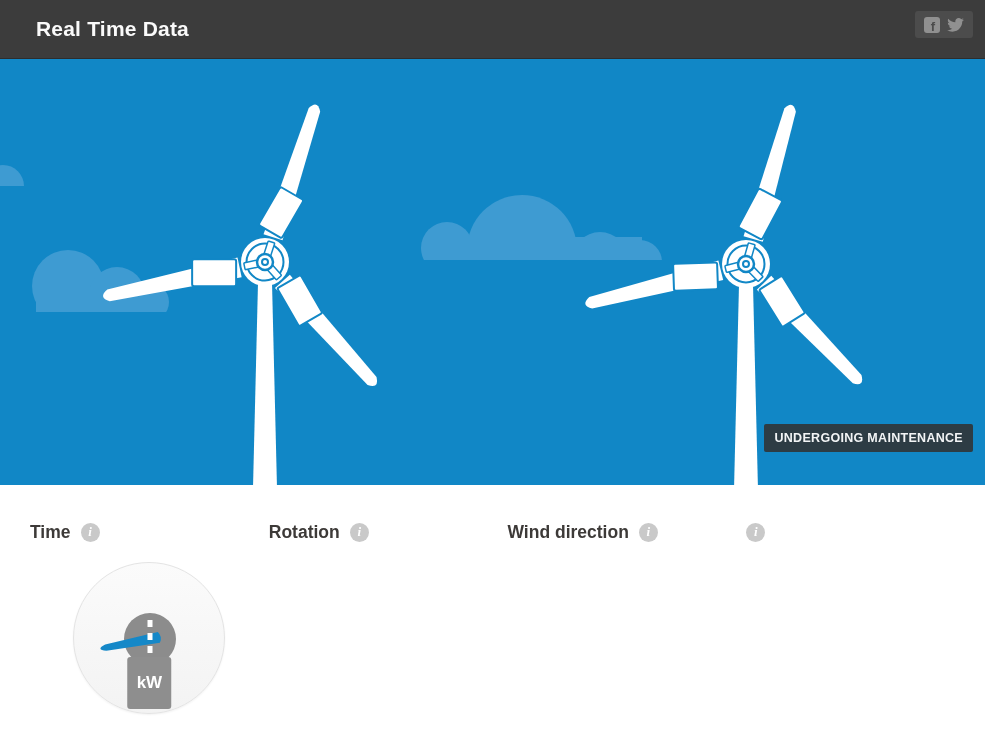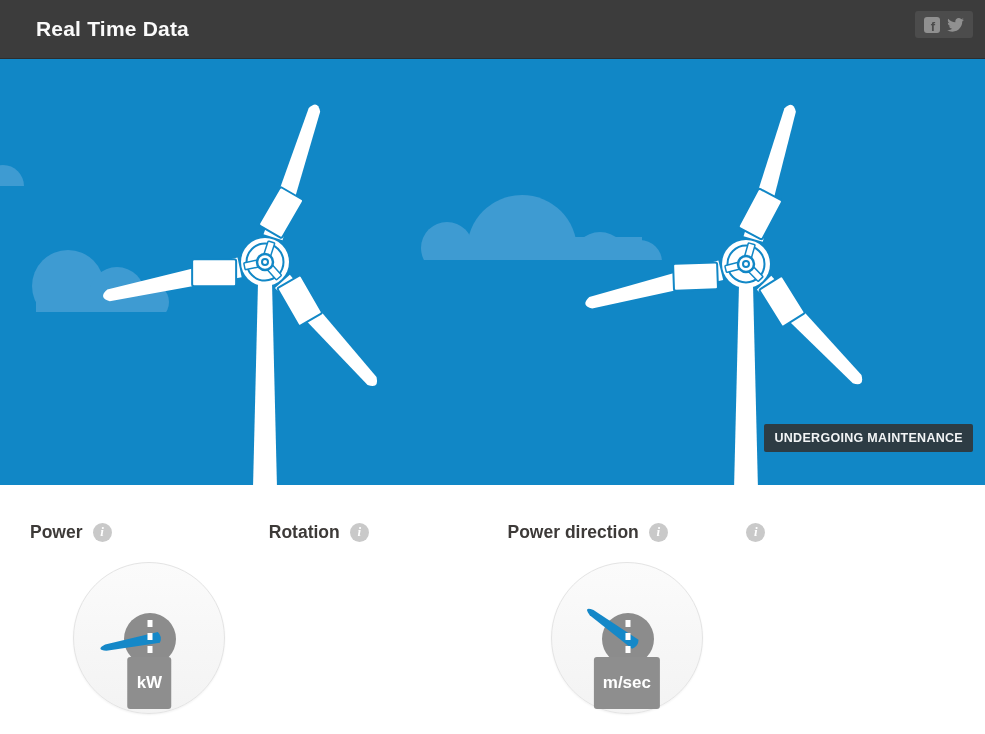--- a/index.html
+++ b/index.html
@@ -253,21 +253,21 @@
     </g>
   </svg>
 
   <div class="maint-badge">UNDERGOING MAINTENANCE</div>
 </div>
 
 <section class="gauges">
 
   <div class="col">
     <div class="glabel">
-      <span class="gl-text">Power</span>
+      <span class="gl-text">Time</span>
       <span class="info">
           <i>i</i>
         </span>
     </div>
     <div class="dial round">
       <svg viewBox="0 0 152 152">
         <circle class="hub" cx="76" cy="76" r="26"></circle>
         <g transform="translate(76 76) rotate(169)">
           <path class="needle" d="M -9 -5.5 L 45 -3.2 Q 56 0 45 3.2 L -9 5.5 Q -13 0 -9 -5.5 Z"></path>
         </g>
@@ -281,34 +281,24 @@
     <div class="glabel">
       <span class="gl-text">Rotation</span>
       <span class="info">
           <i>i</i>
         </span>
     </div>
   </div>
 
   <div class="col">
     <div class="glabel">
-      <span class="gl-text">Power direction</span>
+      <span class="gl-text">Wind direction</span>
       <span class="info">
           <i>i</i>
         </span>
-    </div>
-    <div class="dial round">
-      <svg viewBox="0 0 152 152">
-        <circle class="hub" cx="76" cy="76" r="26"></circle>
-        <g transform="translate(76 76) rotate(216)">
-          <path class="needle" d="M -9 -5.5 L 45 -3.2 Q 56 0 45 3.2 L -9 5.5 Q -13 0 -9 -5.5 Z"></path>
-        </g>
-        <line class="hubdash" x1="76" y1="57" x2="76" y2="97"></line>
-      </svg>
-      <span class="unit">m/sec</span>
     </div>
   </div>
 
   <div class="col">
     <div class="glabel">
       <span class="info">
           <i>i</i>
         </span>
     </div>
   </div>

